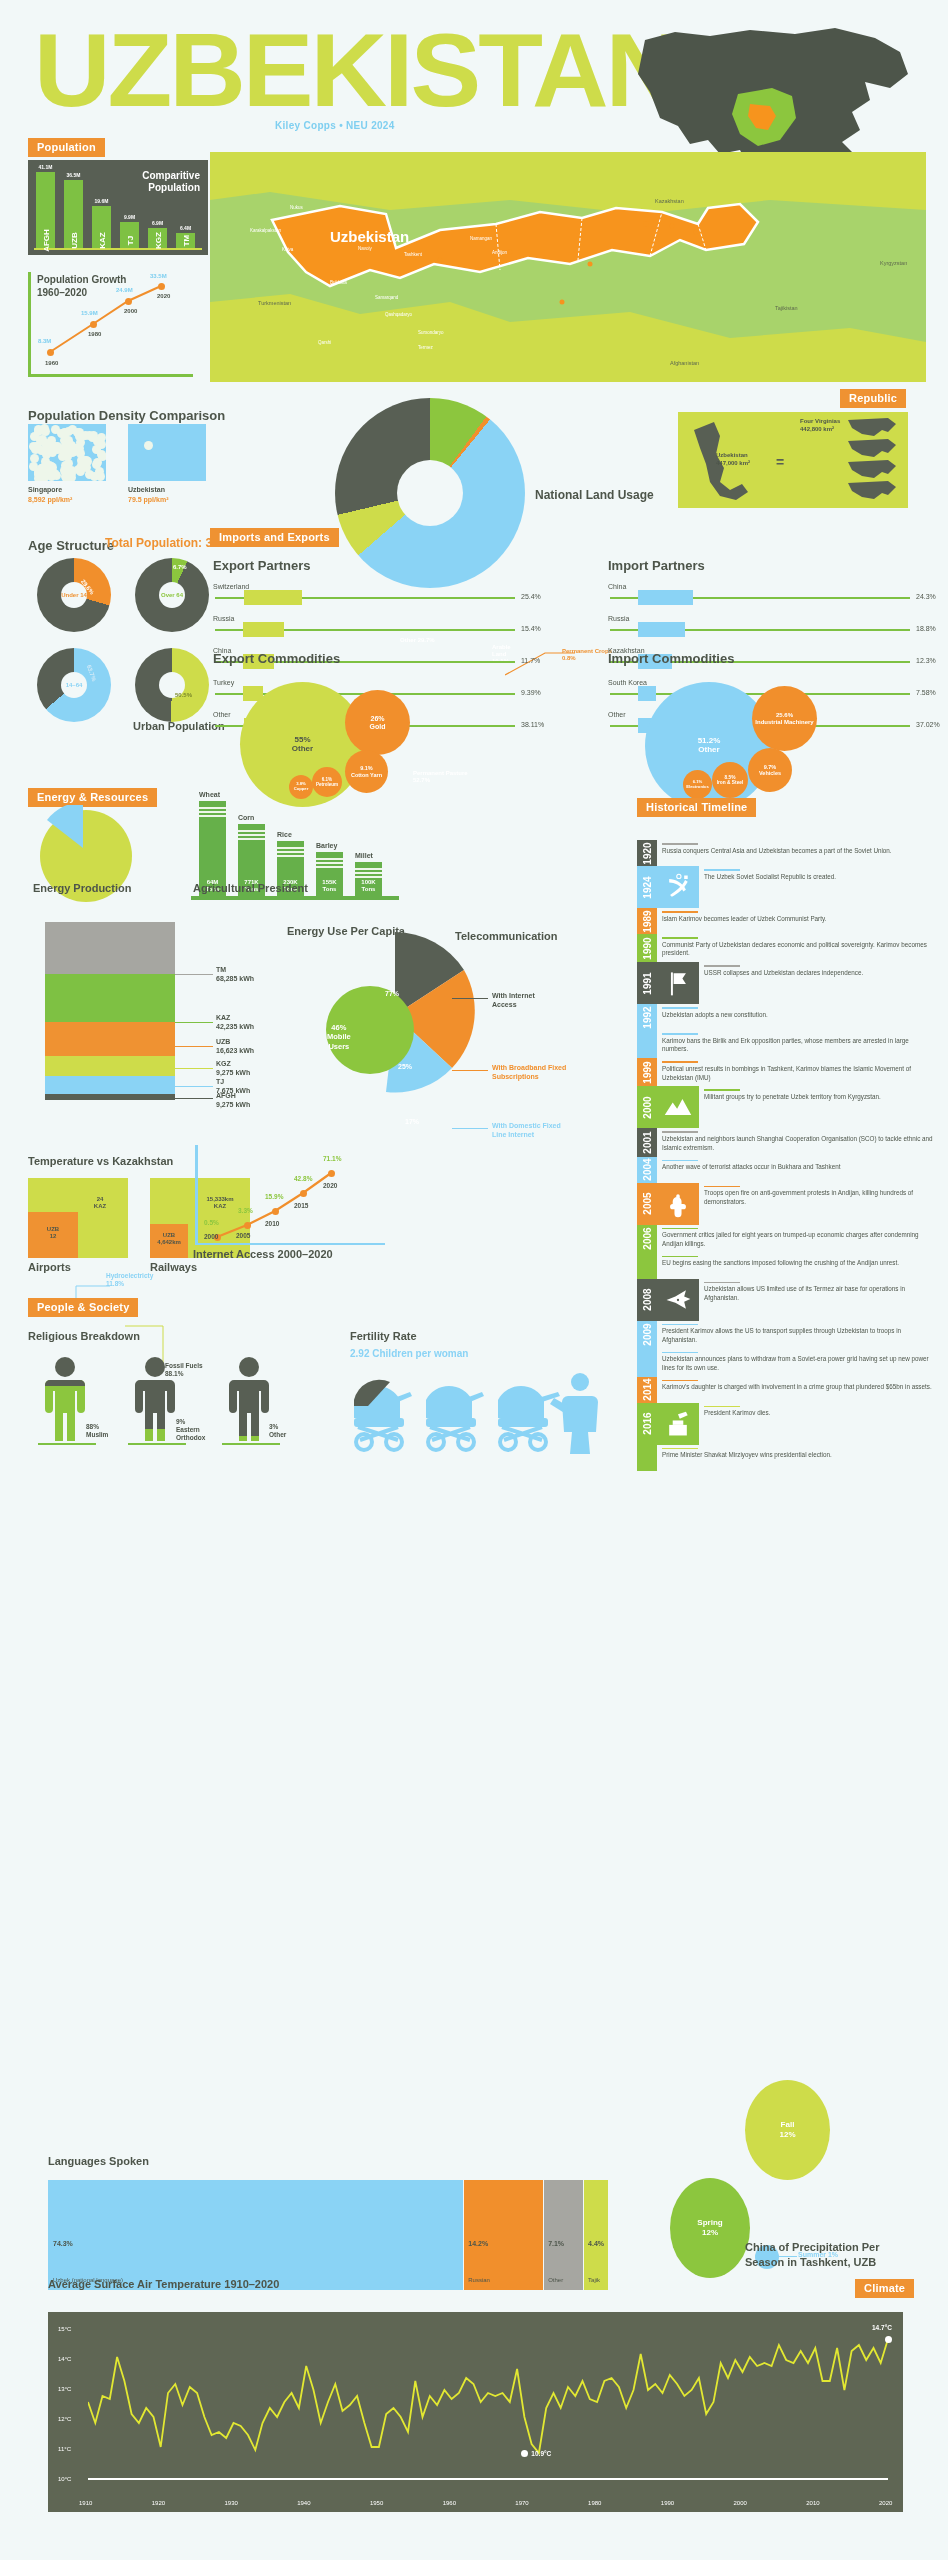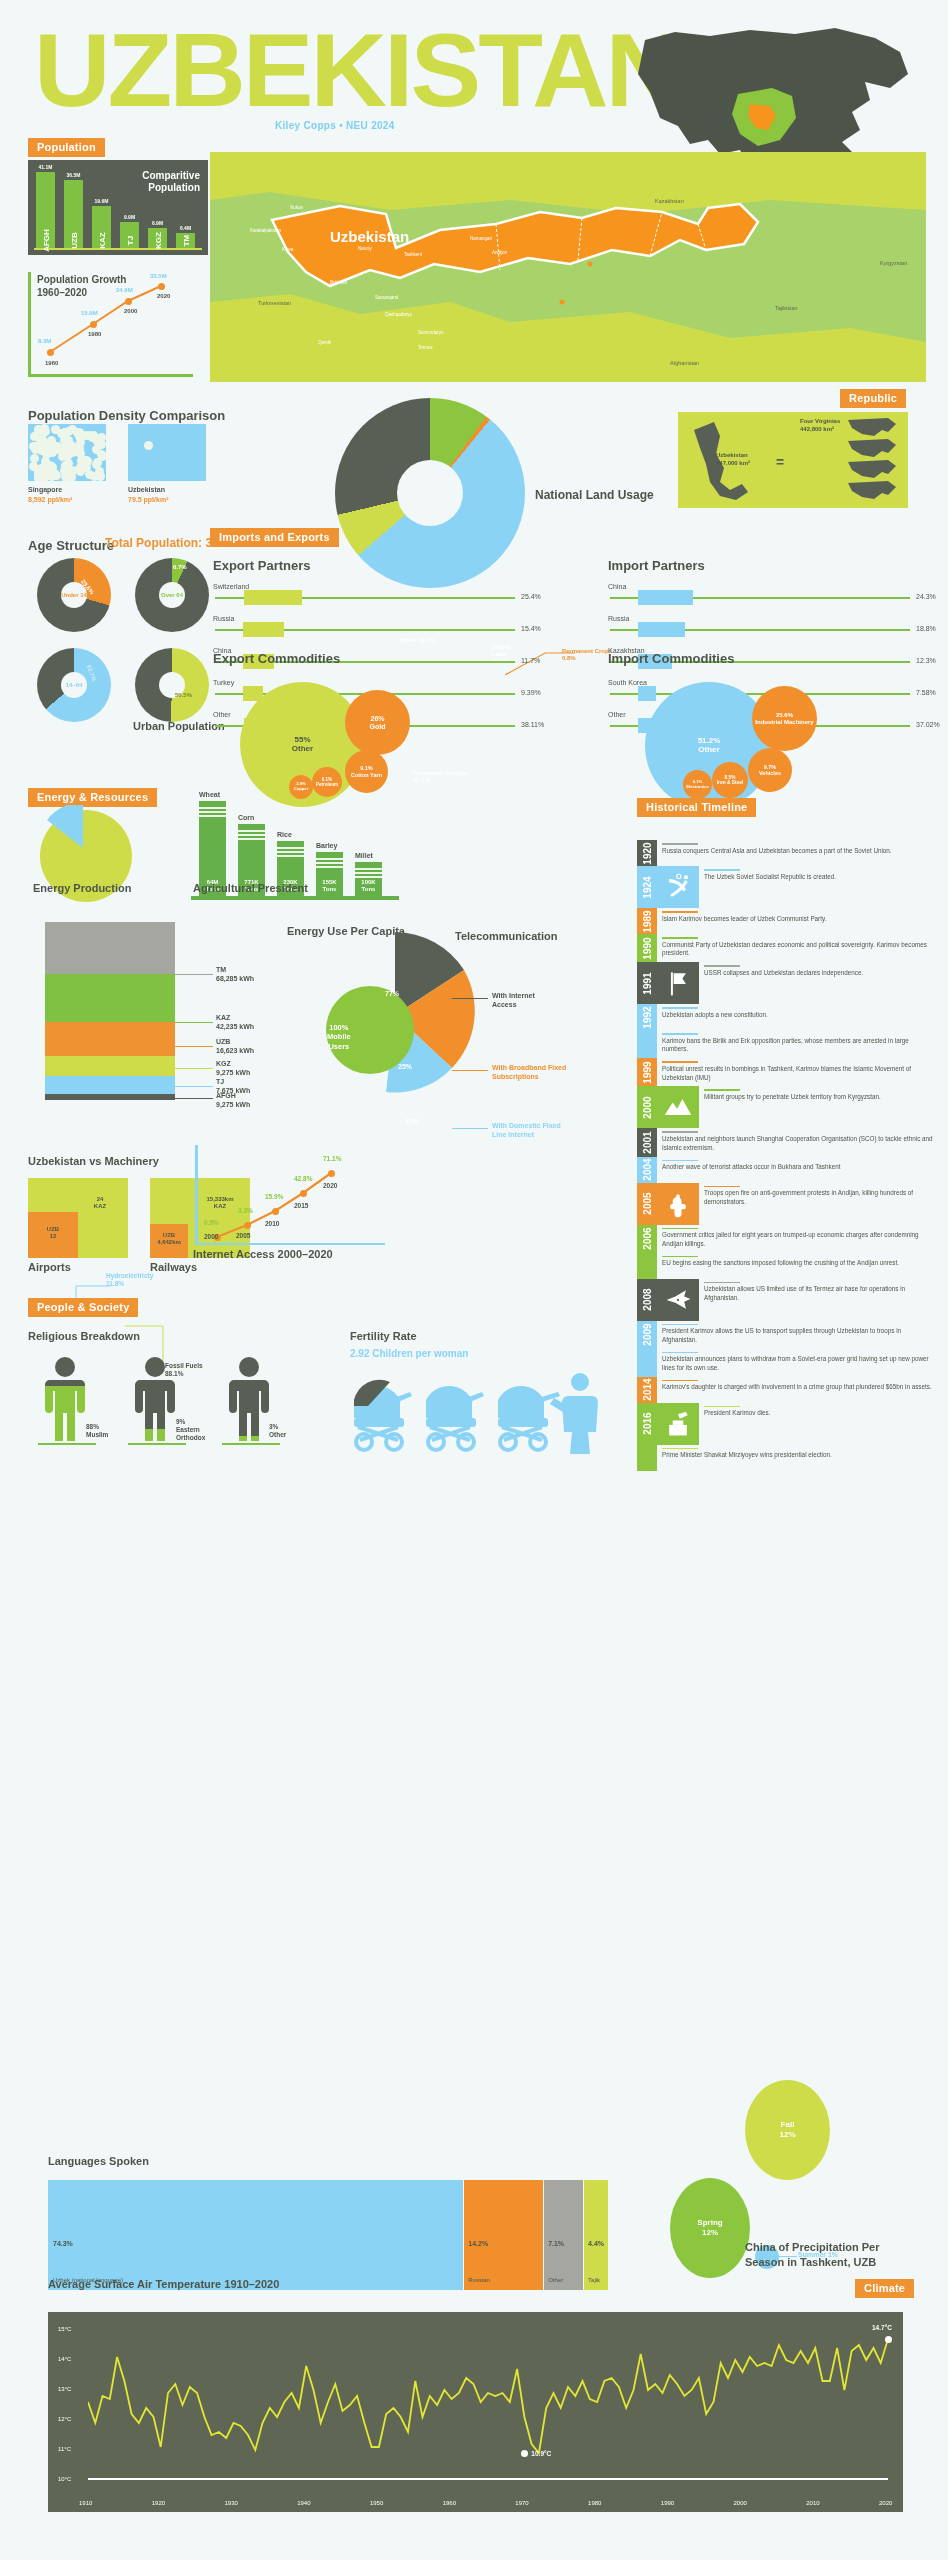--- a/index.html
+++ b/index.html
@@ -666,38 +666,38 @@
   <div class="abs" id="telecom-title">Telecommunication</div>
   <div class="abs" id="telecom">
     <svg width="200" height="190" viewBox="0 0 200 190">
       <path fill="#585f54" d="M95,95 L95,12 A83,83 0 0,1 164,50 Z"></path>
       <path fill="#f18f2c" d="M95,95 L164,50 A83,83 0 0,1 152,148 Z"></path>
       <path fill="#8ad3f5" d="M95,95 L152,148 A78,78 0 0,1 86,172 Z"></path>
       <circle cx="70" cy="110" r="44" fill="#8cc63e"></circle>
     </svg>
   </div>
   <span class="abs" style="left:327px;top:1023px;font-size:7.5px;font-weight:bold;color:#fff;text-align:center;line-height:1.25;">
-    <span>100%</span><br>
+    <span>46%</span><br>
     <span>Mobile</span><br>
     <span>Users</span>
   </span>
   <span class="abs" style="left:385px;top:990px;font-size:7px;font-weight:bold;color:#fff;">77%</span>
   <span class="abs" style="left:398px;top:1063px;font-size:7px;font-weight:bold;color:#fff;">25%</span>
   <span class="abs" style="left:405px;top:1118px;font-size:7px;font-weight:bold;color:#fff;">17%</span>
   <div class="abs" style="left:452px;top:998px;width:36px;height:1.4px;background:#585f54;"></div>
   <div class="abs" style="left:452px;top:1070px;width:36px;height:1.4px;background:#f18f2c;"></div>
   <div class="abs" style="left:452px;top:1128px;width:36px;height:1.4px;background:#8ad3f5;"></div>
   <span class="tc-lbl abs" style="left:492px;top:992px;color:#4d554a;">
     <span>With Internet</span><br><span>Access</span></span>
   <span class="tc-lbl abs" style="left:492px;top:1064px;color:#f18f2c;">
     <span>With Broadband Fixed</span><br><span>Subscriptions</span></span>
   <span class="tc-lbl abs" style="left:492px;top:1122px;color:#8ad3f5;">
     <span>With Domestic Fixed</span><br><span>Line Internet</span></span>
 
-  <div class="abs" id="uvk-title">Uzbekistan vs Machinery</div>
+  <div class="abs" id="uvk-title">Temperature vs Kazakhstan</div>
   <div class="cmp-outer" style="left:28px;top:1178px;width:100px;height:80px;"></div>
   <div class="cmp-inner" style="left:28px;top:1212px;width:50px;height:46px;"></div>
   <span class="cmp-lbl" style="left:78px;top:1196px;width:44px;"><span>24</span><br><span>KAZ</span></span>
   <span class="cmp-lbl" style="left:32px;top:1226px;width:42px;"><span>UZB</span><br><span>12</span></span>
   <span class="cmp-cap" style="left:28px;top:1261px;">Airports</span>
 
   <div class="cmp-outer" style="left:150px;top:1178px;width:100px;height:80px;"></div>
   <div class="cmp-inner" style="left:150px;top:1224px;width:38px;height:34px;"></div>
   <span class="cmp-lbl" style="left:196px;top:1196px;width:48px;"><span>15,333km</span><br><span>KAZ</span></span>
   <span class="cmp-lbl" style="left:151px;top:1232px;width:36px;"><span>UZB</span><br><span>4,642km</span></span>

